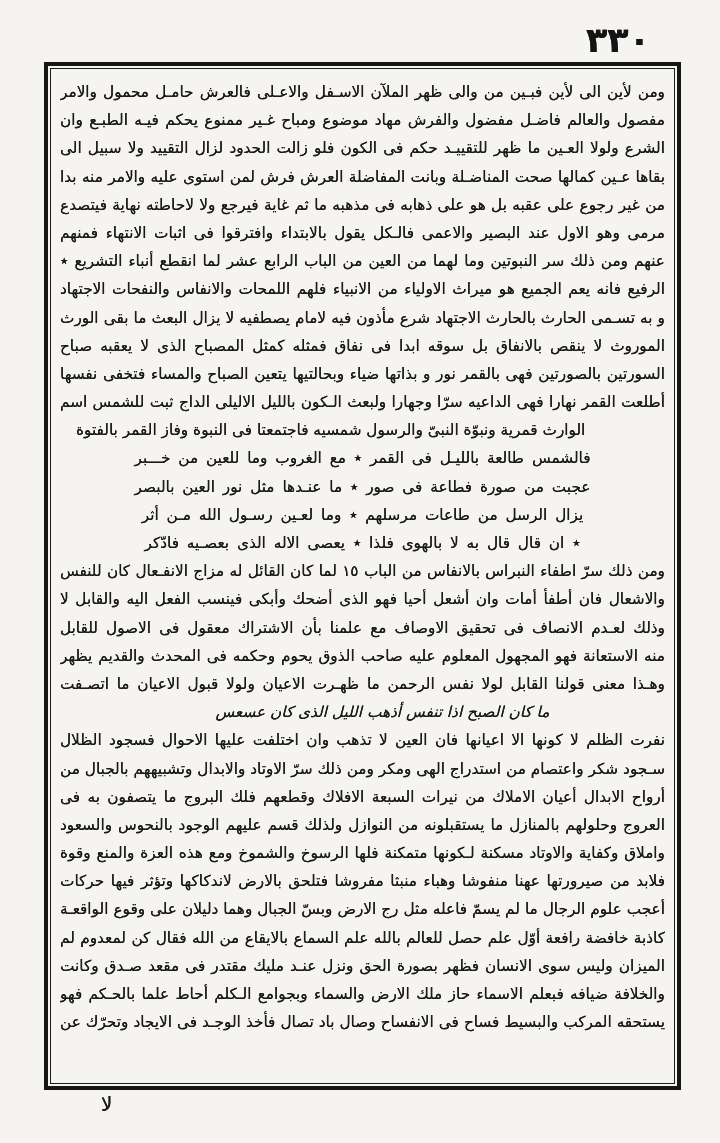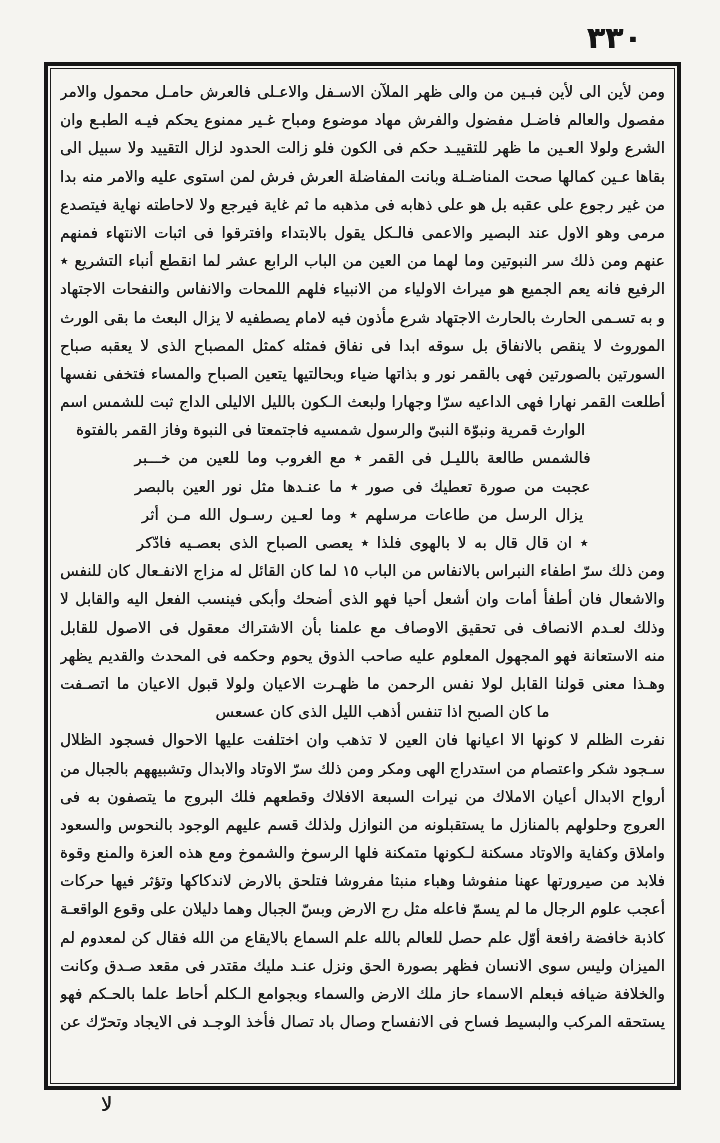--- a/index.html
+++ b/index.html
@@ -2,22 +2,22 @@
 <html lang="ar"><head>
 <meta charset="utf-8">
 <style>
   html,body{margin:0;padding:0;}
   body{
     width:720px;height:1143px;position:relative;overflow:hidden;
     background:#f5f4f0;
     font-family:"DejaVu Sans",sans-serif;
   }
   .page-number{
-    position:absolute;top:20px;right:78px;
-    font-size:30px;font-weight:bold;color:#141414;
+    position:absolute;top:20px;right:70px;
+    font-size:35px;font-weight:bold;color:#141414;
     letter-spacing:-1px;
     text-shadow:0 0 .6px #141414;
   }
   .frame-outer{
     position:absolute;left:44px;top:62px;width:637px;height:1028px;
     border:4px solid #161616;box-sizing:border-box;
     background:#f5f4f0;
   }
   .frame-inner{
     position:absolute;left:2px;top:2px;right:2px;bottom:2px;
@@ -30,21 +30,21 @@
     font-size:15.3px;
     text-shadow:0 0 .5px #1b1b1b;
     height:100%;box-sizing:border-box;
   }
   .line{
     height:28.2px;line-height:28.2px;overflow:hidden;
     white-space:normal;
   }
   .j{text-align:justify;text-align-last:justify;}
   .endleft{text-align:right;text-align-last:left;padding-left:16px;}
-  .center{text-align:left;text-align-last:center;padding-left:40px;}
+  .center{text-align:left;text-align-last:center;padding-left:40px;font-style:italic;}
   .verse{text-align:right;text-align-last:center;word-spacing:3px;}
   .catchword{
     position:absolute;left:101px;top:1092px;
     font-size:20px;font-weight:normal;color:#1b1b1b;
     direction:rtl;
     text-shadow:0 0 .5px #1b1b1b;
   }
 </style>
 </head>
 <body>
@@ -61,23 +61,23 @@
         <div class="line j">من غير رجوع على عقبه بل هو على ذهابه فى مذهبه ما ثم غاية فيرجع ولا لاحاطته نهاية فيتصدع وليس وراء الله</div>
         <div class="line j">مرمى وهو الاول عند البصير والاعمى فالـكل يقول بالابتداء وافترقوا فى اثبات الانتهاء فمنهم ومنهم وكل ذلك منقول</div>
         <div class="line j">عنهم ومن ذلك سر النبوتين وما لهما من العين من الباب الرابع عشر لما انقطع أنباء التشريع ٭ بقى الانباء</div>
         <div class="line j">الرفيع فانه يعم الجميع هو ميراث الاولياء من الانبياء فلهم اللمحات والانفاس والنفحات الاجتهاد شرع حادث</div>
         <div class="line j">و به تسـمى الحارث بالحارث الاجتهاد شرع مأذون فيه لامام يصطفيه لا يزال البعث ما بقى الورث وهـذا المـال</div>
         <div class="line j">الموروث لا ينقص بالانفاق بل سوقه ابدا فى نفاق فمثله كمثل المصباح الذى لا يعقبه صباح للشمس ظهور فى</div>
         <div class="line j">السورتين بالصورتين فهى بالقمر نور و بذاتها ضياء وبحالتيها يتعين الصباح والمساء فتخفى نفسها بنفسـها اذا</div>
         <div class="line j">أطلعت القمر نهارا فهى الداعيه سرّا وجهارا ولبعث الـكون بالليل الاليلى الداج ثبت للشمس اسم السراج فنبوّة</div>
         <div class="line endleft">الوارث قمرية ونبوّة النبىّ والرسول شمسيه فاجتمعتا فى النبوة وفاز القمر بالفتوة</div>
         <div class="line verse">فالشمس طالعة بالليـل فى القمر ٭ مع الغروب وما للعين من خـــبر</div>
-        <div class="line verse">عجبت من صورة تعطيك فى صور ٭ ما عنـدها مثل نور العين بالبصر</div>
+        <div class="line verse">عجبت من صورة فطاعة فى صور ٭ ما عنـدها مثل نور العين بالبصر</div>
         <div class="line verse">يزال الرسل من طاعات مرسلهم ٭ وما لعـين رسـول الله مـن أثر</div>
-        <div class="line verse">٭ ان قال قال به لا بالهوى فلذا ٭ يعصى الصباح الذى بعصـيه فادّكر</div>
+        <div class="line verse">٭ ان قال قال به لا بالهوى فلذا ٭ يعصى الاله الذى بعصـيه فادّكر</div>
         <div class="line j">ومن ذلك سرّ اطفاء النبراس بالانفاس من الباب ١٥ لما كان القائل له مزاج الانفـعال كان للنفس الاطفاء</div>
         <div class="line j">والاشعال فان أطفأ أمات وان أشعل أحيا فهو الذى أضحك وأبكى فينسب الفعل اليه والقابل لا يعوّل عليه</div>
         <div class="line j">وذلك لعـدم الانصاف فى تحقيق الاوصاف مع علمنا بأن الاشتراك معقول فى الاصول للقابل الاعانة ولا يطلب</div>
         <div class="line j">منه الاستعانة فهو المجهول المعلوم عليه صاحب الذوق يحوم وحكمه فى المحدث والقديم يظهر ذلك فى اجابة السائل</div>
         <div class="line j">وهـذا معنى قولنا القابل لولا نفس الرحمن ما ظهـرت الاعيان ولولا قبول الاعيان ما اتصـفت بالـكيان ولا كان</div>
         <div class="line center">ما كان الصبح اذا تنفس أذهب الليل الذى كان عسعس</div>
         <div class="line j">نفرت الظلم لا كونها الا اعيانها فان العين لا تذهب وان اختلفت عليها الاحوال فسجود الظلال بالغدوّ والآصال</div>
         <div class="line j">سـجود شكر واعتصام من استدراج الهى ومكر ومن ذلك سرّ الاوتاد والابدال وتشبيههم بالجبال من الباب ١٧</div>
         <div class="line j">أرواح الابدال أعيان الاملاك من نيرات السبعة الافلاك وقطعهم فلك البروج ما يتصفون به فى المقامات من</div>
         <div class="line j">العروج وحلولهم بالمنازل ما يستقبلونه من النوازل ولذلك قسم عليهم الوجود بالنحوس والسعود فعزل وولاية</div>

